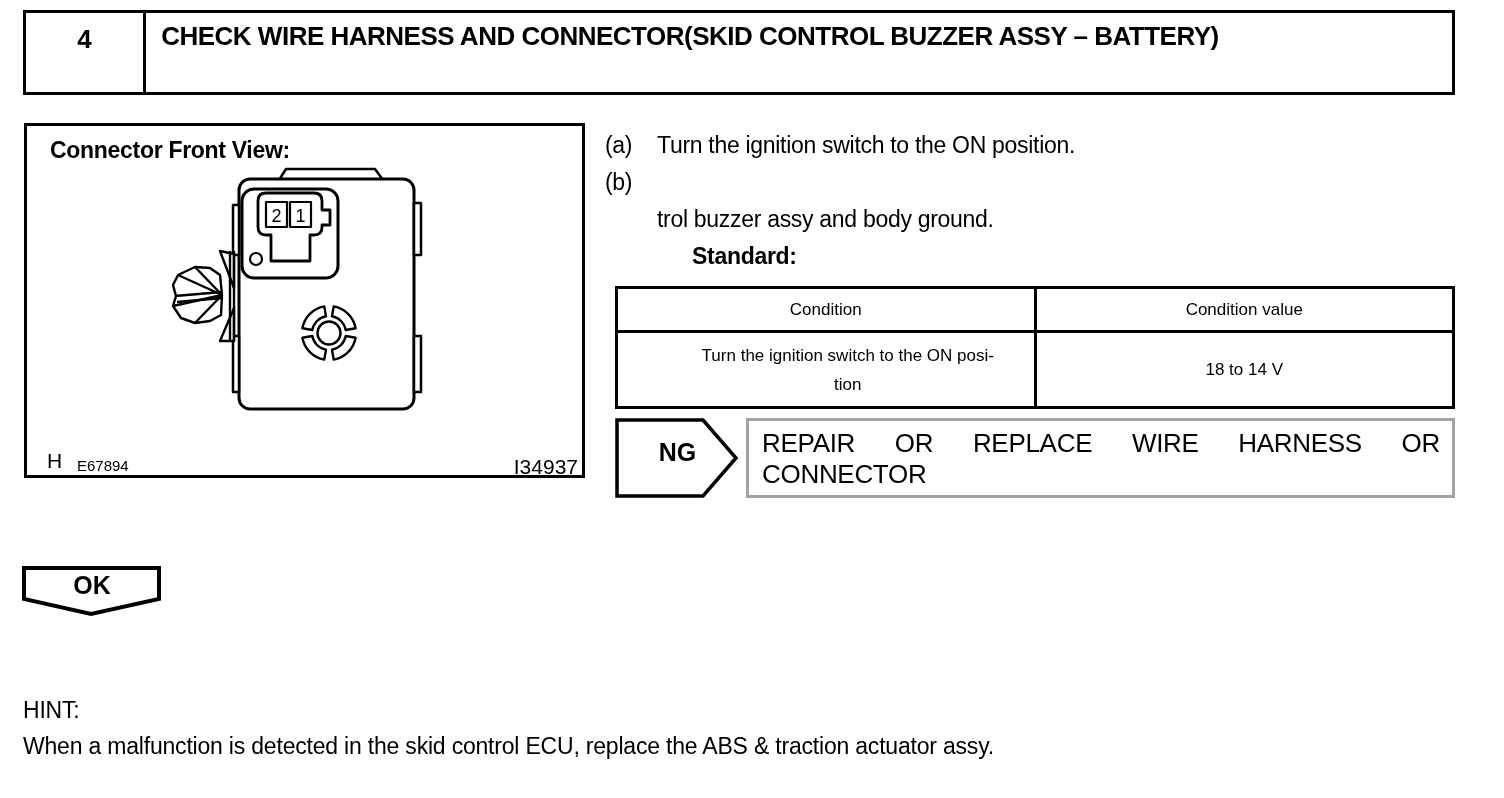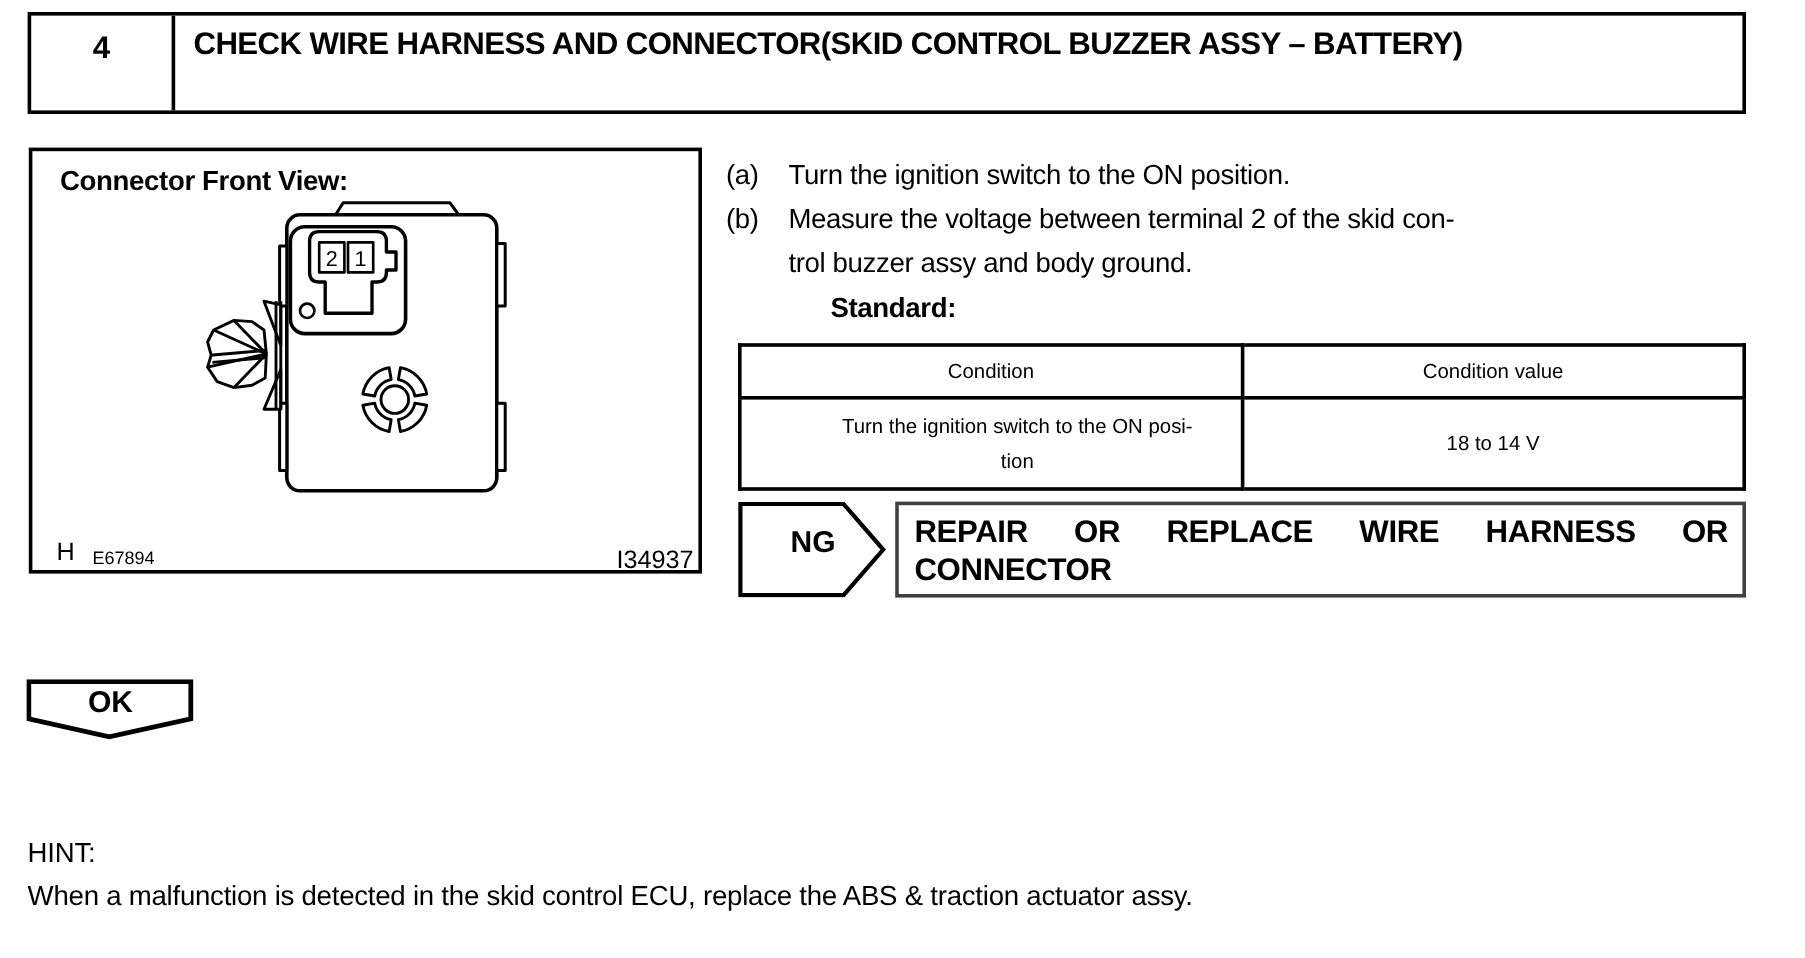--- a/index.html
+++ b/index.html
@@ -29,21 +29,21 @@
   th{height:41px;}
   td{height:73px;}
   .cond-line{line-height:29px;padding-left:44px;}
   
   .flag{position:absolute;}
   .flag-label{position:absolute;left:0;top:0;width:100%;height:100%;display:flex;align-items:center;justify-content:center;font-weight:bold;font-size:25px;}
   .ng-flag{left:615px;top:418px;width:125px;height:80px;}
   .ng-flag .flag-label{padding-bottom:12px;box-sizing:border-box;}
   .ok-flag{left:22px;top:538px;width:140px;height:54px;margin-top:28px;}
   .ok-flag .flag-label{align-items:flex-start;padding-top:5px;box-sizing:border-box;}
-  .action-box{border:3px solid #404040;font-weight:bold;font-size:26px;line-height:31px;box-sizing:border-box;letter-spacing:-0.3px;}
+  .action-box{border:3px solid #a3a3a3;font-weight:normal;font-size:26px;line-height:31px;box-sizing:border-box;letter-spacing:-0.3px;}
   .repair-box{left:746px;top:418px;width:709px;height:80px;padding:7px 12px 0 13px;}
   .just{text-align:justify;text-align-last:justify;}
   .replace-box{left:23px;top:615px;width:1432px;height:47px;display:flex;align-items:center;padding-left:12px;}
   
   .hint{font-size:23px;letter-spacing:-0.2px;white-space:nowrap;}
   svg{display:block;}
 </style>
 </head>
 <body>
 
@@ -97,21 +97,20 @@
     </svg>
     <div class="figure-label">Connector Front View:</div>
     <div class="code-h">H</div>
     <div class="code-e">E67894</div>
     <div class="code-i">I34937</div>
   </div>
 
   <div class="abs instr" style="left:605px;top:132px;">(a)</div>
   <div class="abs instr" style="left:657px;top:132px;">Turn the ignition switch to the ON position.</div>
   <div class="abs instr" style="left:605px;top:169px;">(b)</div>
-  <div class="abs instr" style="left:657px;top:169px;">Measure the voltage between terminal 2 of the skid con-</div>
   <div class="abs instr" style="left:657px;top:206px;">trol buzzer assy and body ground.</div>
   <div class="abs instr bold" style="left:657px;top:243px;">Standard:</div>
 
   <div class="abs spec-table">
     <table>
       <tbody>
           <tr>
         <th>Condition</th>
         <th>Condition value</th>
       </tr>

